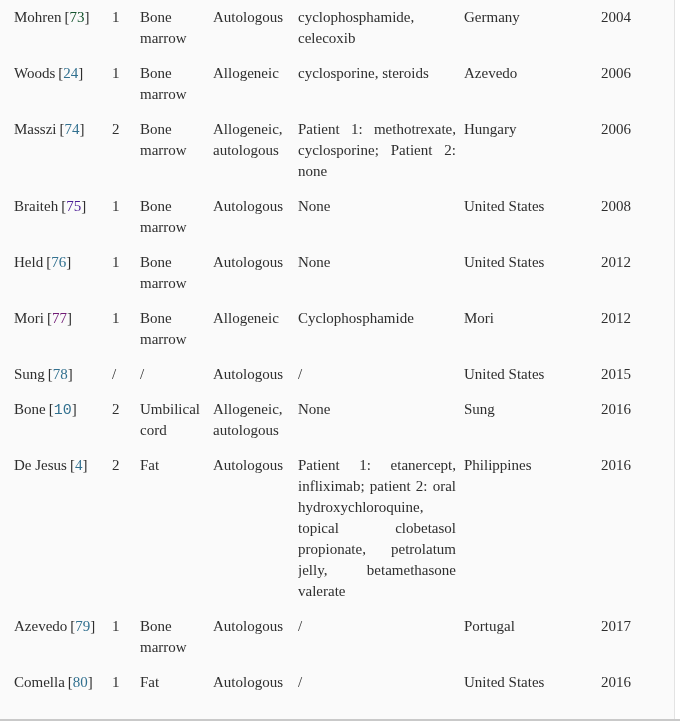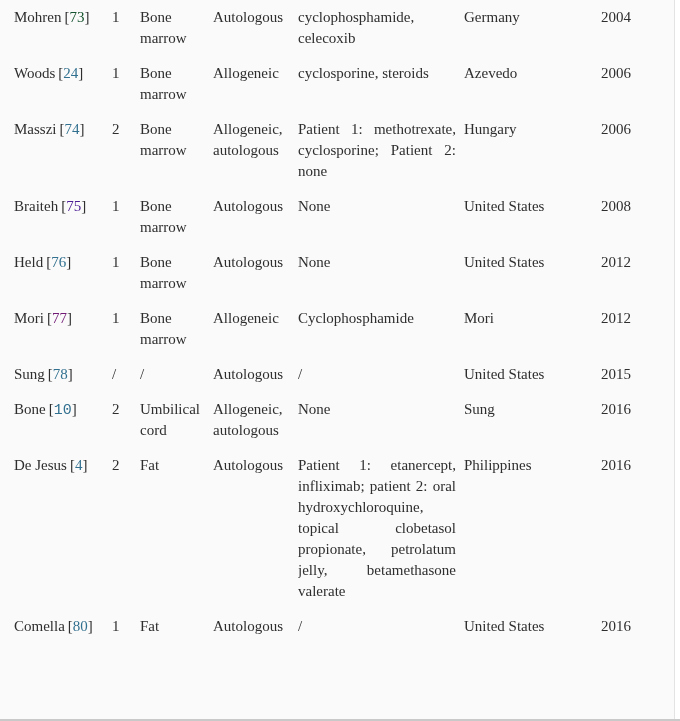--- a/index.html
+++ b/index.html
@@ -157,20 +157,29 @@
   <tr>
     <td class="c-author"><span>De Jesus</span><span class="ref-wrap"><a class="ref" href="#" style="color: rgb(49, 112, 143);">4</a></span></td>
     <td class="c-n">2</td>
     <td class="c-source">Fat</td>
     <td class="c-type">Autologous</td>
     <td class="c-treat">Patient 1: etanercept, infliximab; patient 2: oral hydroxychloroquine, topical clobetasol propionate, petrolatum jelly, betamethasone valerate</td>
     <td class="c-country">Philippines</td>
     <td class="c-year">2016</td>
   </tr>
 
+  <tr>
+    <td class="c-author"><span>Azevedo</span><span class="ref-wrap"><a class="ref" href="#" style="color: rgb(49, 112, 143);">79</a></span></td>
+    <td class="c-n">1</td>
+    <td class="c-source">Bone marrow</td>
+    <td class="c-type">Autologous</td>
+    <td class="c-treat">/</td>
+    <td class="c-country">Portugal</td>
+    <td class="c-year">2017</td>
+  </tr>
 
   <tr>
     <td class="c-author"><span>Comella</span><span class="ref-wrap"><a class="ref" href="#" style="color: rgb(49, 112, 143);">80</a></span></td>
     <td class="c-n">1</td>
     <td class="c-source">Fat</td>
     <td class="c-type">Autologous</td>
     <td class="c-treat">/</td>
     <td class="c-country">United States</td>
     <td class="c-year">2016</td>
   </tr>

